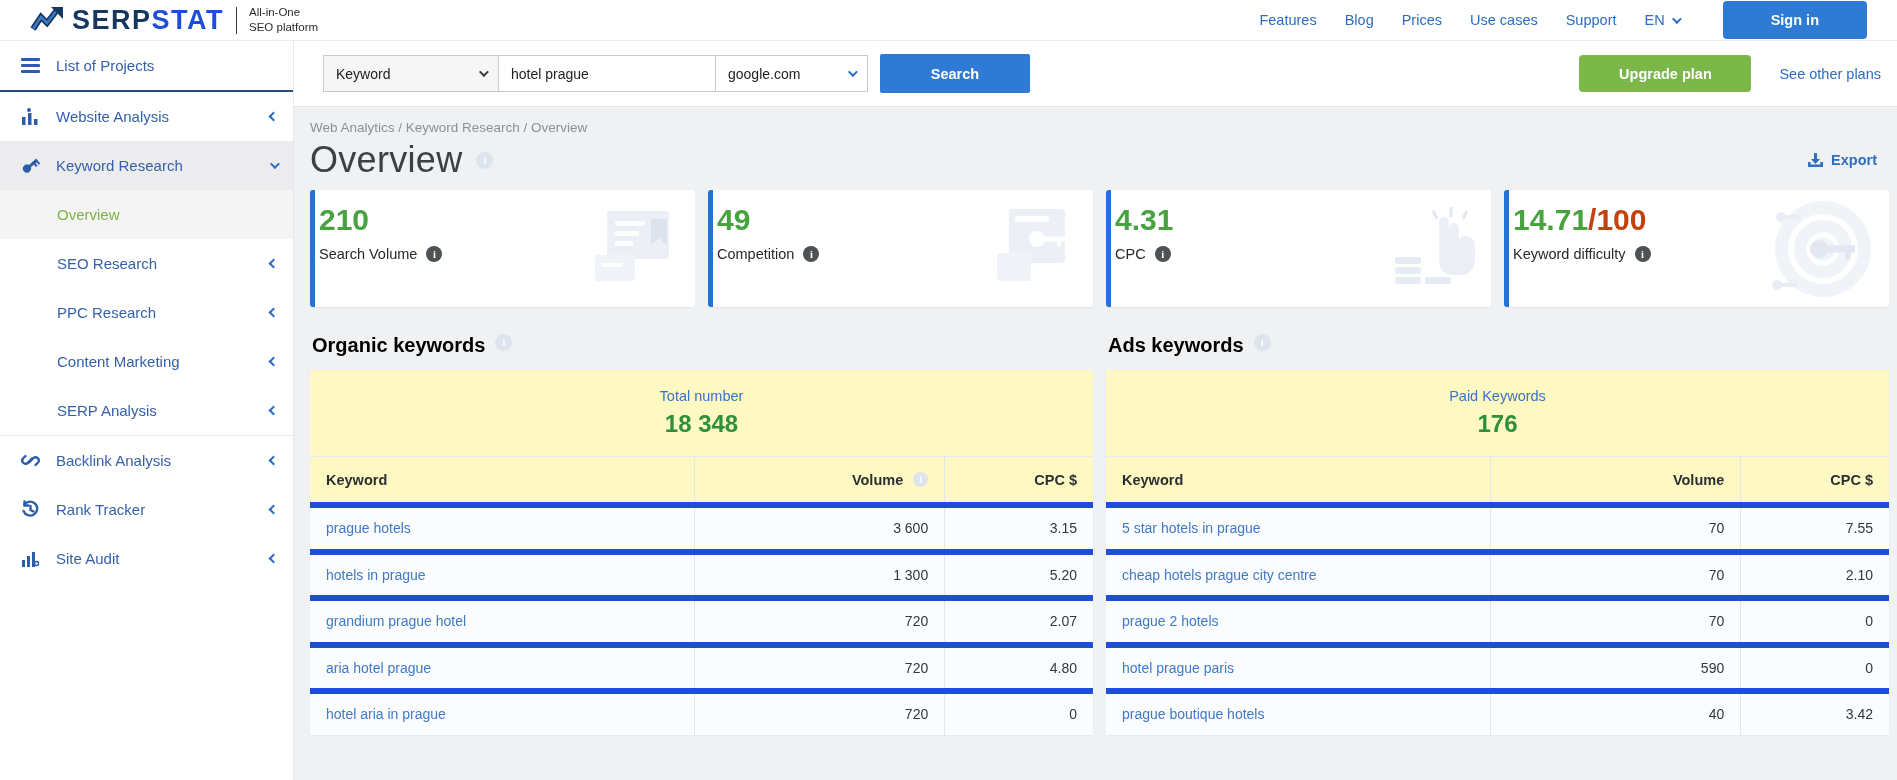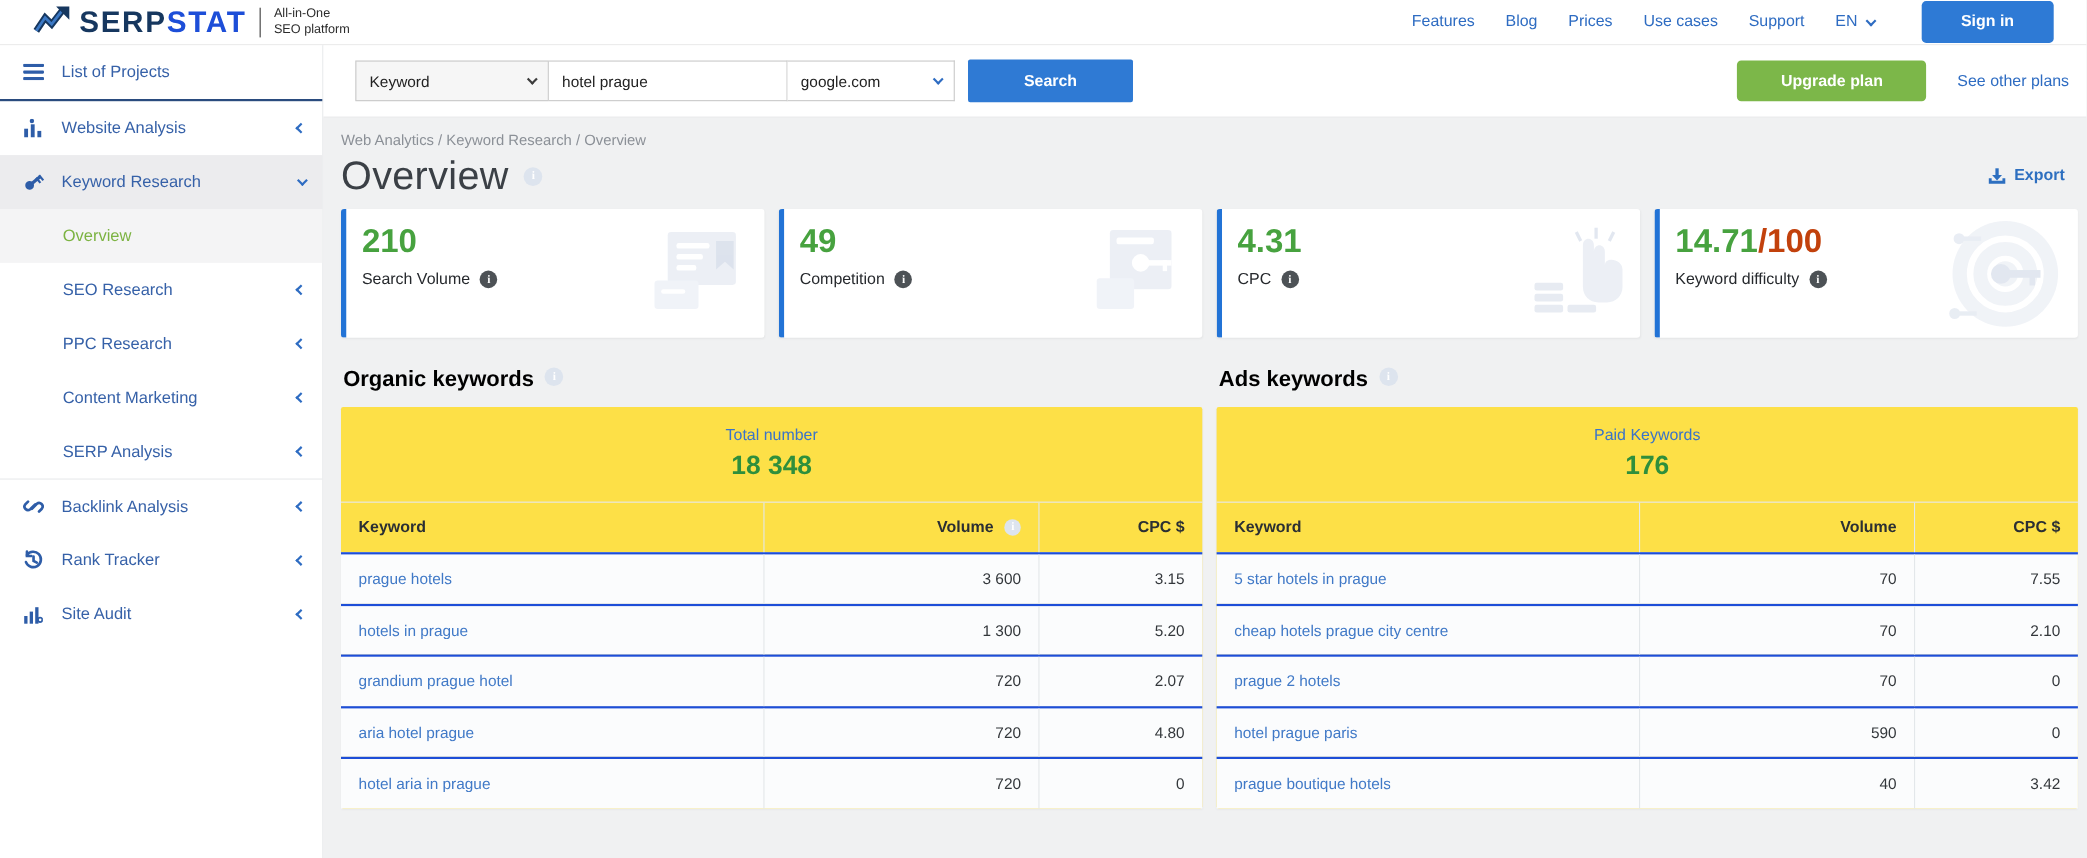--- a/index.html
+++ b/index.html
@@ -12,21 +12,21 @@
   .logo { display:flex; align-items:center; gap:8px; }
   .logo-text { font-size:27px; font-weight:bold; letter-spacing:1.5px; line-height:1; }
   .logo-text .serp { color:#16375f; } .logo-text .stat { color:#1d4ed8; }
   .logo-div { width:1px; height:27px; background:#3a3a3a; margin:0 12px; }
   .tagline { font-size:11.5px; color:#2c2c2c; line-height:1.3; }
   .hnav { margin-left:auto; display:flex; align-items:center; gap:28px;
           color:#2e6cc2; font-size:14.5px; }
   .hnav a { color:#2e6cc2; text-decoration:none; cursor:pointer; }
   .lang { display:flex; align-items:center; gap:7px; cursor:pointer; }
   .signin { background:#2e7ad5; color:#fff; font-weight:bold; font-size:14.5px;
-            height:38px; padding:0 36px; display:flex; align-items:center;
+            height:38px; padding:0 48px; display:flex; align-items:center;
             border-radius:4px; margin-left:16px; cursor:pointer; }
 
   
   .chev { width:7px; height:7px; border-right:2px solid #2e6cc2; border-bottom:2px solid #2e6cc2;
           display:inline-block; flex:none; }
   .chev.down  { transform:rotate(45deg) translateY(-2px); }
   .chev.left  { transform:rotate(135deg); }
   .chev.black { border-color:#3c3c3c; }
 
   
@@ -76,46 +76,46 @@
   .info::after { content:"i"; font-size:10.5px; font-family:"Liberation Serif", serif; }
   .info.light { width:17px; height:17px; background:#dde4ee; }
   .info.dark  { width:16px; height:16px; background:#4d5256; }
   .title-row .info.light { margin-left:14px; }
   .export { margin-left:auto; margin-right:12px; display:flex; align-items:center; gap:7px;
             color:#2d6fc0; font-size:14.5px; font-weight:bold; cursor:pointer; }
 
   
   .stats { display:flex; gap:13px; margin-top:9px; }
   .stat-card { flex:1; min-width:0; background:#fff; height:117px; border-left:5px solid #2273d6;
-               border-radius:3px; padding:13px 14px; position:relative; overflow:hidden;
+               border-radius:3px; padding:13px 4px; position:relative; overflow:hidden;
                box-shadow:0 1px 2px rgba(0,0,0,.05); }
   .stat-value { color:#47a23f; font-size:30px; font-weight:700; position:relative; z-index:1; }
   .stat-suffix { color:#c2410c; }
   .stat-label { margin-top:9px; font-size:14.5px; color:#26292d; display:flex;
                 align-items:center; gap:9px; position:relative; z-index:1; }
   .stat-art { position:absolute; right:6px; top:0; height:100%; opacity:.85; z-index:0; }
 
   
   .columns { display:flex; gap:13px; margin-top:27px; }
   .col { flex:1; min-width:0; }
   .col-head { display:flex; align-items:flex-start; gap:10px; margin:0 0 13px 2px;
               color:#000000; font-size:20px; font-weight:bold; }
-  .tcard { background:#fde047; border-radius:2px; box-shadow:0 1px 2px rgba(0,0,0,.04); }
+  .tcard { background:#fef9c3; border-radius:2px; box-shadow:0 1px 2px rgba(0,0,0,.04); }
   .tsummary { height:86px; display:flex; flex-direction:column; align-items:center;
               justify-content:center; gap:6px; }
   .tsum-label { color:#3a73c9; font-size:14.5px; }
   .tsum-value { color:#2f8f3c; font-size:24px; font-weight:bold; }
   .trow { display:grid; grid-template-columns:49% 32% 19%; }
   .trow > div { display:flex; align-items:center; padding:0 16px; min-width:0; }
   .trow > div:nth-child(2), .trow > div:nth-child(3) { justify-content:flex-end;
               border-left:1px solid #e3e7ea; }
   .thead { height:46px; border-top:1px solid #e6e9ed; font-weight:bold; color:#2b2f33;
            font-size:14.5px; }
   .thead .info.light { width:15px; height:15px; margin-left:10px; }
-  .tr { height:46.5px; background:#fbfcfd; border-top:2px solid #1d4ed8; font-size:14px; }
+  .tr { height:46.5px; background:#fbfcfd; border-top:6px solid #1d4ed8; font-size:14px; }
   .kw { color:#4079c7; text-decoration:none; cursor:pointer; white-space:nowrap;
         overflow:hidden; text-overflow:ellipsis; }
   .num { color:#33373b; }
 </style>
 </head>
 <body>
 
 <div class="header">
   <div class="logo">
     <span>

